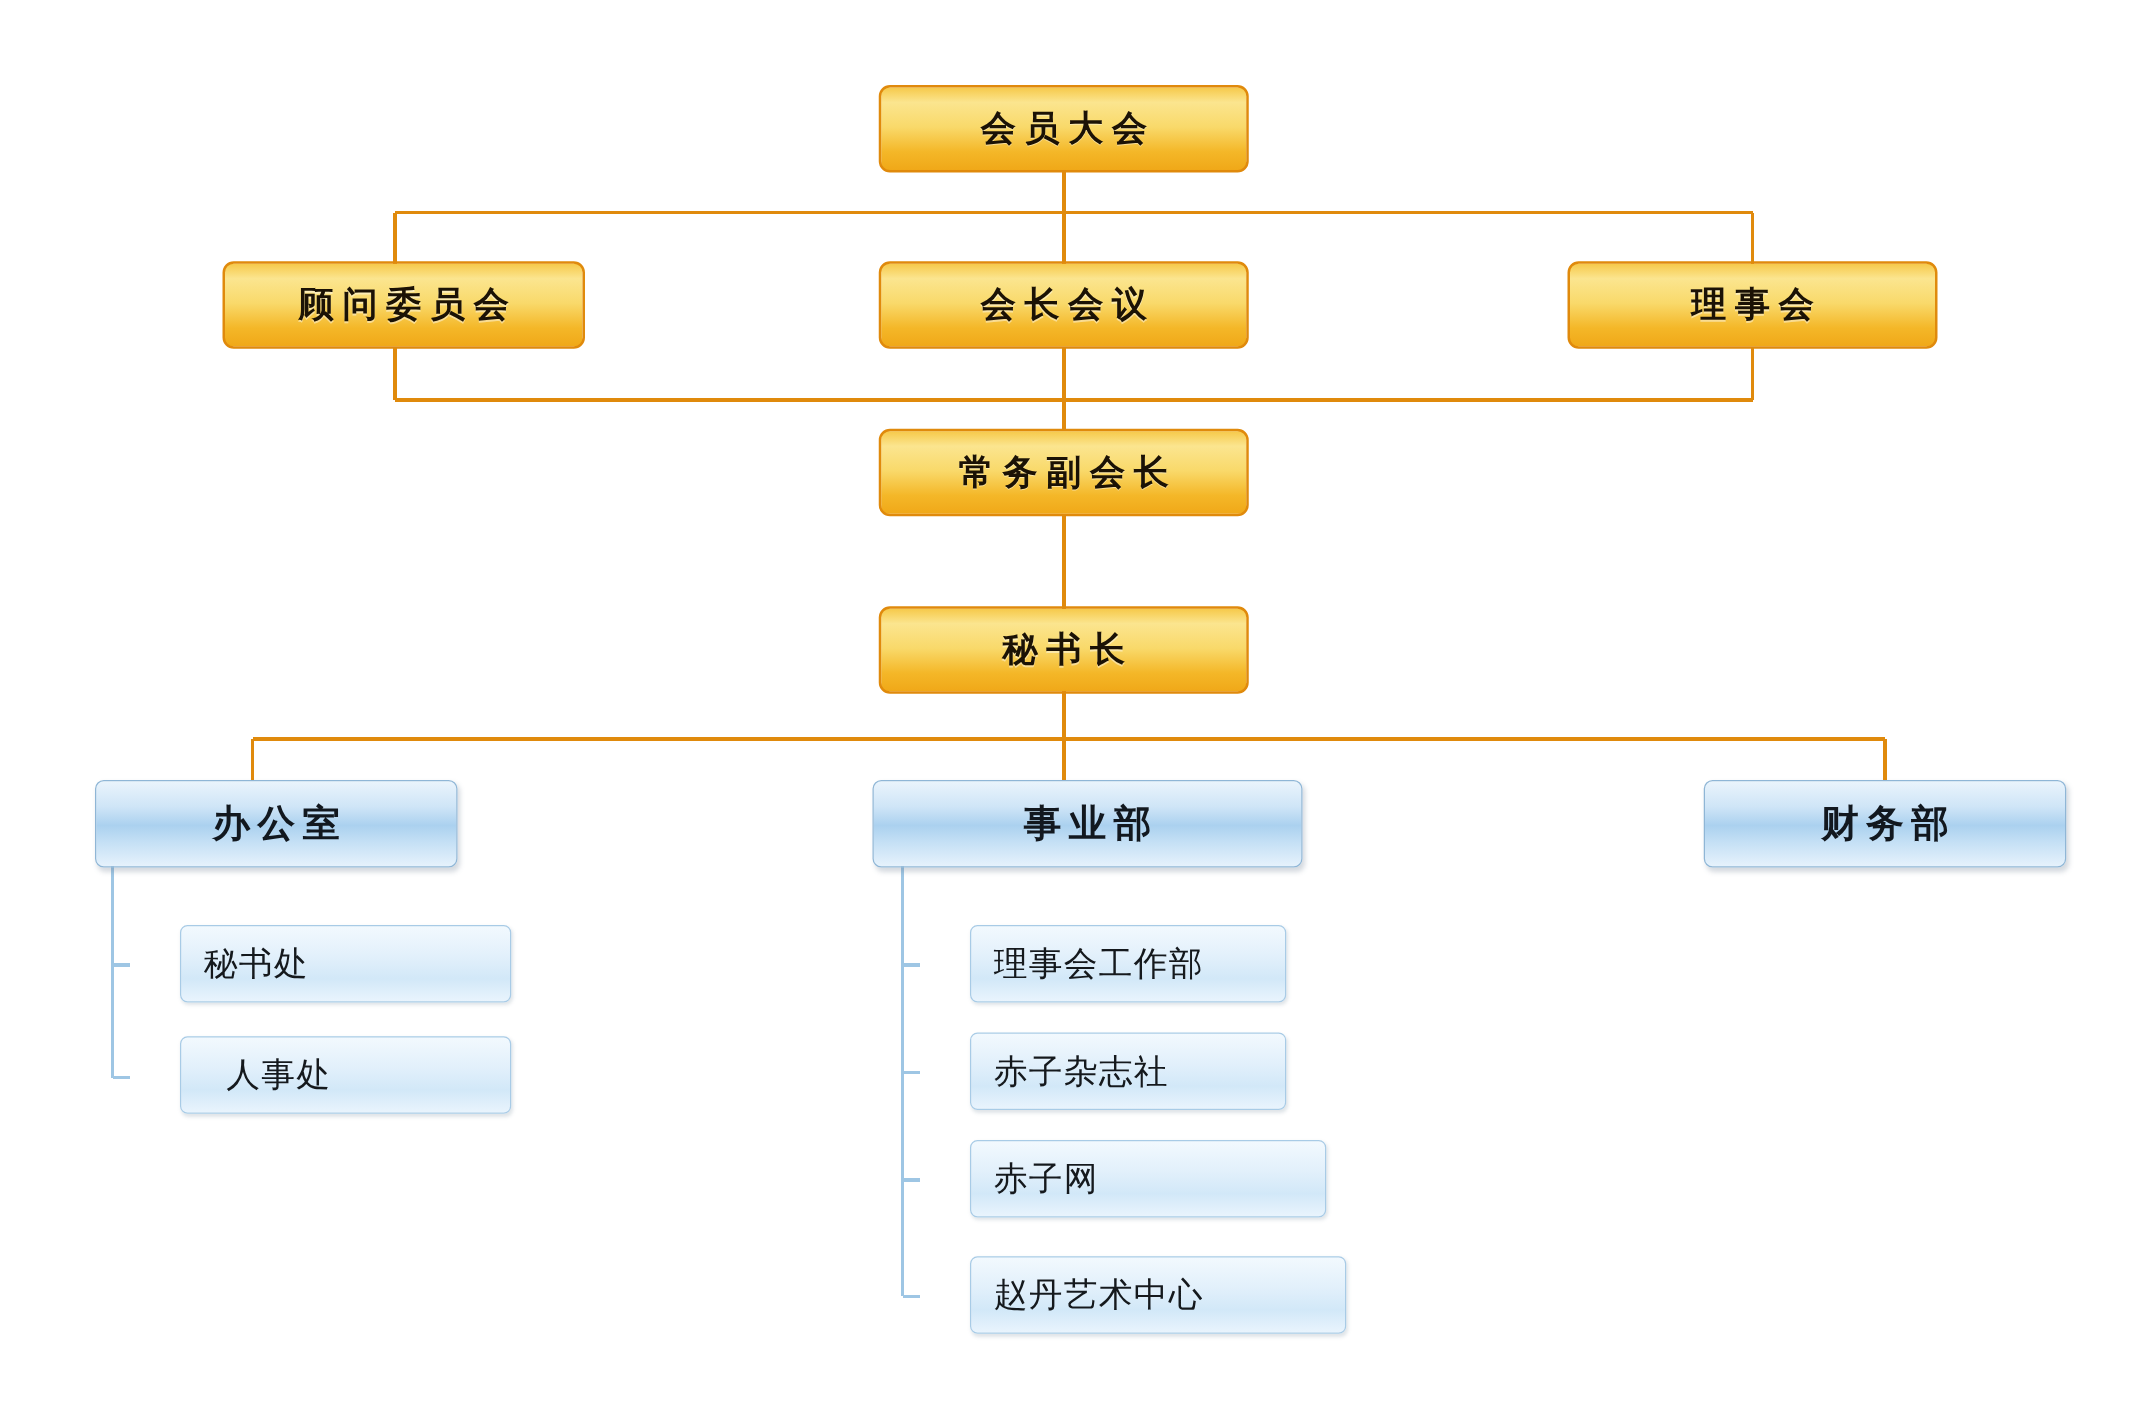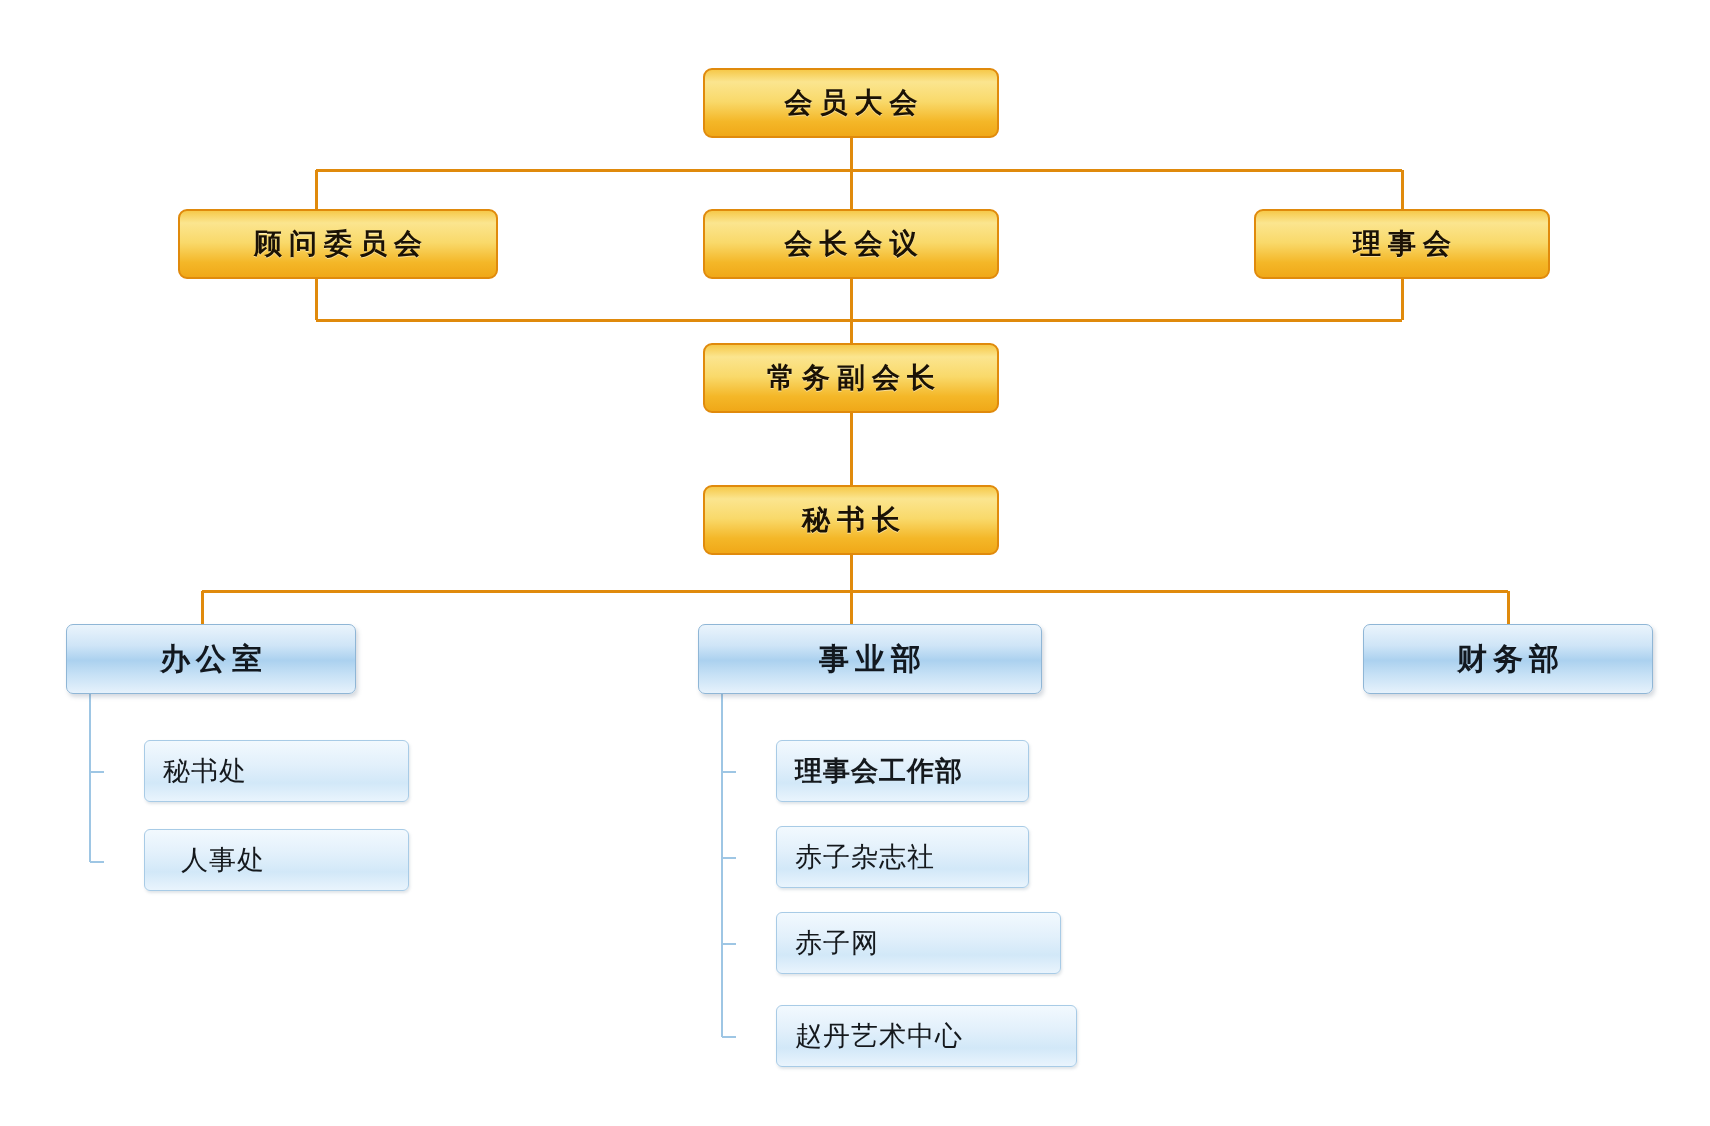--- a/index.html
+++ b/index.html
@@ -138,41 +138,41 @@
       <path d="M 722 693 L 722 1037"></path>
       <path d="M 722 772 L 736 772"></path>
       <path d="M 722 858 L 736 858"></path>
       <path d="M 722 944 L 736 944"></path>
       <path d="M 722 1037 L 736 1037"></path>
     </g>
   </svg>
 
   <div class="gold-node" style="left:703px; top:68px; width:296px; height:70px;">会员大会</div>
 
-  <div class="gold-node" style="left:178px; top:209px; width:320px; height:70px;">顾问委员会</div>
+  <div class="gold-node" style="left:178px; top:209px; width:290px; height:70px;">顾问委员会</div>
 
   <div class="gold-node" style="left:703px; top:209px; width:296px; height:70px;">会长会议</div>
 
   <div class="gold-node" style="left:1254px; top:209px; width:296px; height:70px;">理事会</div>
 
   <div class="gold-node" style="left:703px; top:343px; width:296px; height:70px;">常务副会长</div>
 
   <div class="gold-node" style="left:703px; top:485px; width:296px; height:70px;text-align:center;">秘书长</div>
 
-  <div class="blue-node" style="left:66px; top:624px; width:290px; height:70px;">办公室</div>
+  <div class="blue-node" style="left:76px; top:624px; width:290px; height:70px;">办公室</div>
 
   <div class="blue-node" style="left:698px; top:624px; width:344px; height:70px;">事业部</div>
 
   <div class="blue-node" style="left:1363px; top:624px; width:290px; height:70px;">财务部</div>
 
   <div class="leaf-node" style="left:103px; top:740px; width:265px; height:62px;">秘书处</div>
 
   <div class="leaf-node" style="left:103px; top:829px; width:265px; height:62px;padding-left:36px;">人事处</div>
 
-  <div class="leaf-node" style="left:735px; top:740px; width:253px; height:62px;font-weight:bold;">理事会工作部</div>
+  <div class="leaf-node" style="left:735px; top:740px; width:253px; height:62px;">理事会工作部</div>
 
   <div class="leaf-node" style="left:735px; top:826px; width:253px; height:62px;">赤子杂志社</div>
 
   <div class="leaf-node" style="left:735px; top:912px; width:285px; height:62px;">赤子网</div>
 
   <div class="leaf-node" style="left:735px; top:1005px; width:301px; height:62px;">赵丹艺术中心</div>
 
 </div>
 
 </body></html>

